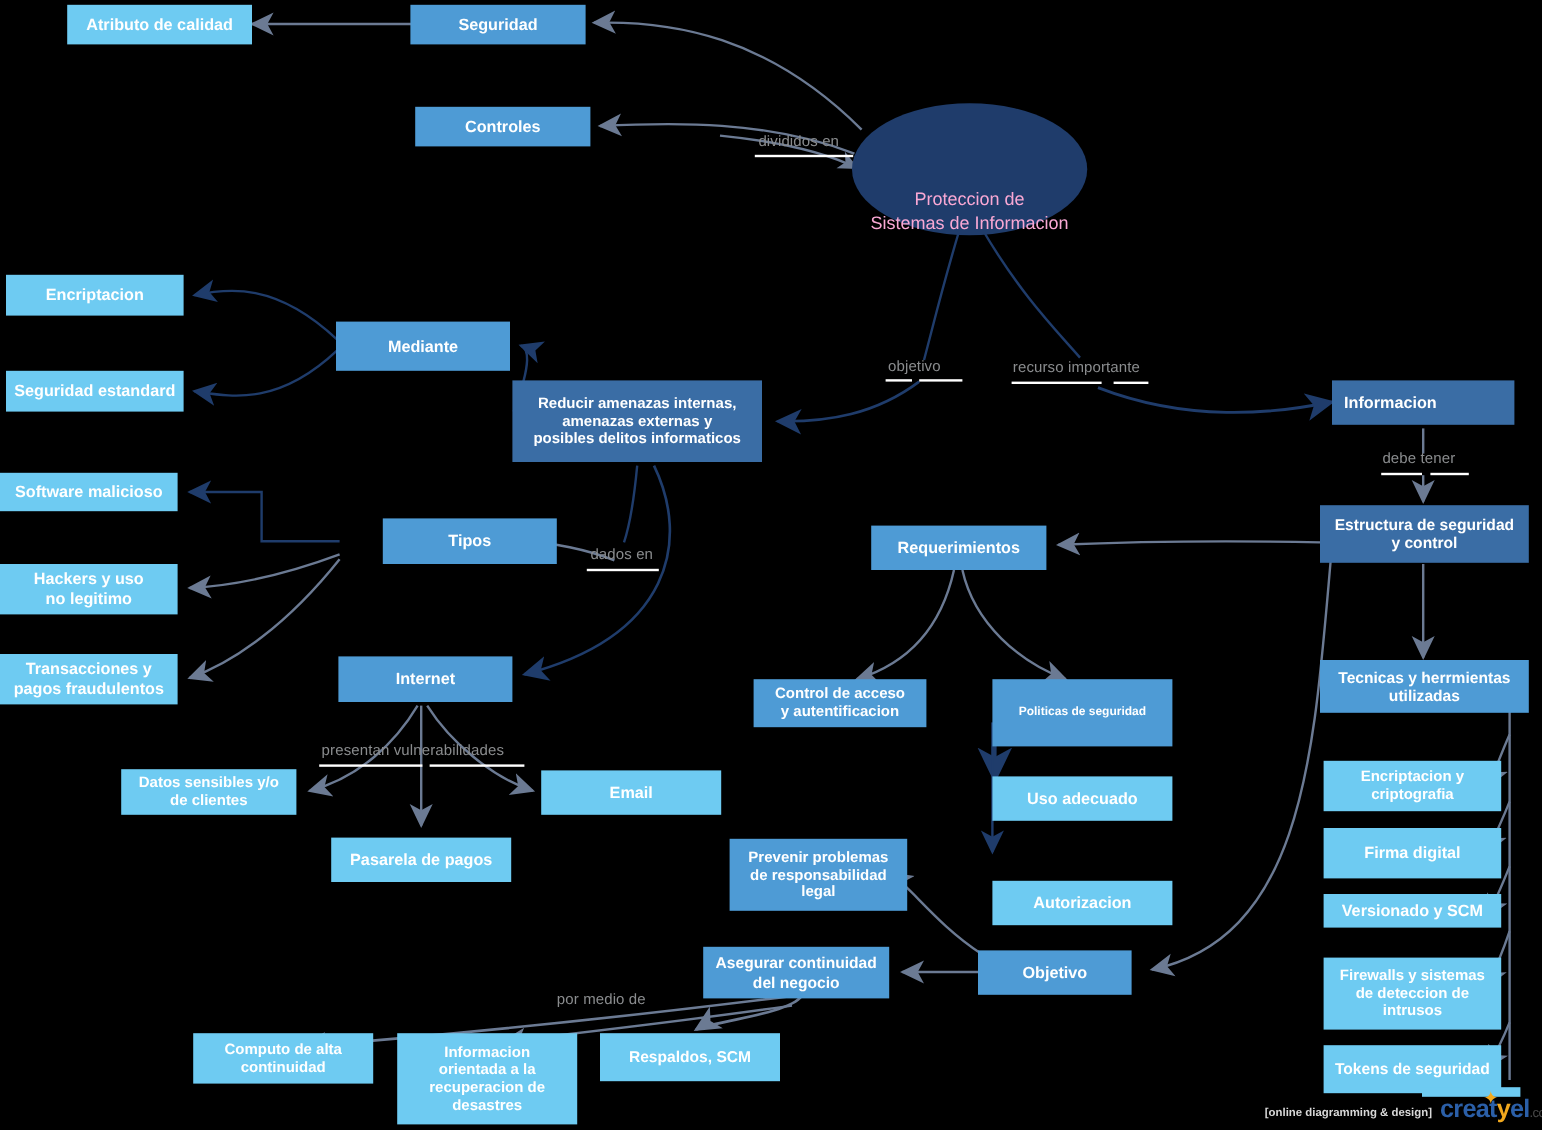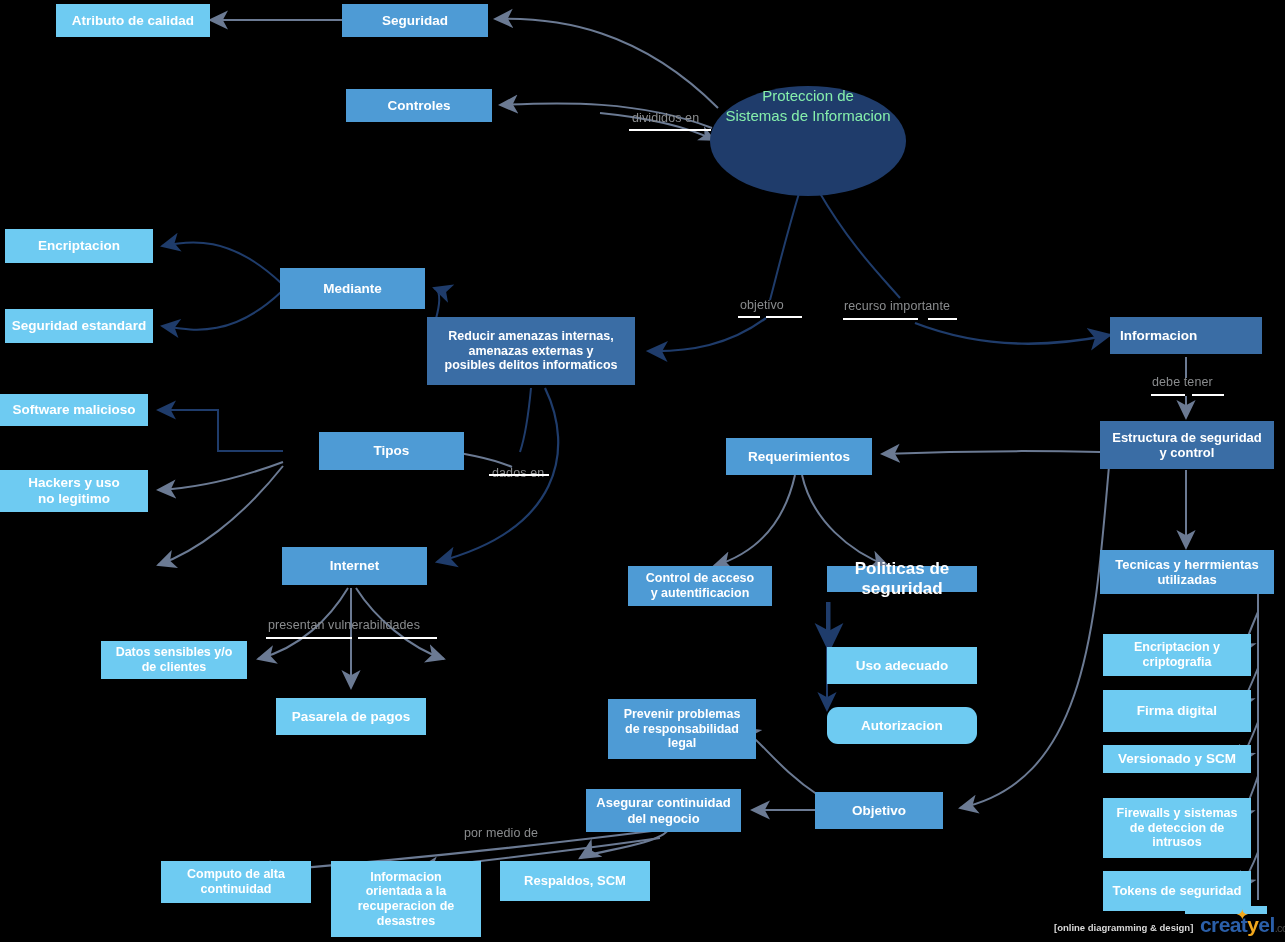--- a/index.html
+++ b/index.html
@@ -10,22 +10,22 @@
   svg.edges{position:absolute;left:0;top:0;width:1285px;height:942px;pointer-events:none;}
   .node{
     position:absolute;display:flex;align-items:center;justify-content:center;
     text-align:center;color:#ffffff;box-sizing:border-box;
     line-height:1.18;padding:3px 6px;
   }
   .node.light{background:#6ecbf2;}
   .node.med{background:#4e9bd5;}
   .node.dark{background:#3a6da5;}
   .ellipse{
-    position:absolute;border-radius:50%;background:#1f3c6b;color:#86efac;
-    display:flex;align-items:flex-start;justify-content:center;text-align:center;
+    position:absolute;border-radius:50%;background:#1f3c6b;color:#f9a8d4;
+    display:flex;align-items:flex-end;justify-content:center;text-align:center;
     line-height:1.3;
   }
   .elabel{
     position:absolute;color:#8a8c8e;font-size:12.5px;white-space:nowrap;
     letter-spacing:.1px;
   }
   .ul{position:absolute;background:#ffffff;height:2px;}
   .wm{position:absolute;color:#d8d8d8;font-size:9.5px;white-space:nowrap;font-weight:bold;}
   .wm-logo{position:absolute;white-space:nowrap;font-size:21px;font-weight:bold;color:#2b5fa8;letter-spacing:-0.6px;}
   .wm-logo .y{color:#f2a81d;}
@@ -185,57 +185,66 @@
     </div>
     </div>
 
   <div class="node light" style="left:0px;top:470px;width:148px;height:42px;font-size:13.5px;font-weight:bold;">
     <div>
       <div>Hackers y uso</div>
       <div>no legitimo</div>
     </div>
     </div>
 
+  <div class="node light" style="left:0px;top:545px;width:148px;height:42px;font-size:13.5px;font-weight:bold;">
+    <div>
+      <div>Transacciones y</div>
+      <div>pagos fraudulentos</div>
+    </div>
+    </div>
 
   <div class="node med" style="left:282px;top:547px;width:145px;height:38px;font-size:13.5px;font-weight:bold;">
     <div>Internet</div>
     </div>
 
   <div class="node med" style="left:1100px;top:550px;width:174px;height:44px;font-size:13px;font-weight:bold;">
     <div>
       <div>Tecnicas y herrmientas</div>
       <div>utilizadas</div>
     </div>
     </div>
 
   <div class="node med" style="left:628px;top:566px;width:144px;height:40px;font-size:12.5px;font-weight:bold;">
     <div>
       <div>Control de acceso</div>
       <div>y autentificacion</div>
     </div>
     </div>
 
-  <div class="node med" style="left:827px;top:566px;width:150px;height:26px;font-size:17px;font-weight:bold;">
+  <div class="node med" style="left:827px;top:566px;width:150px;height:56px;font-size:10px;font-weight:bold;">
     <div>Politicas de seguridad</div>
     </div>
 
   <div class="node light" style="left:1103px;top:634px;width:148px;height:42px;font-size:12.5px;font-weight:bold;">
     <div>
       <div>Encriptacion y</div>
       <div>criptografia</div>
     </div>
     </div>
 
   <div class="node light" style="left:101px;top:641px;width:146px;height:38px;font-size:12.5px;font-weight:bold;">
     <div>
       <div>Datos sensibles y/o</div>
       <div>de clientes</div>
     </div>
     </div>
 
+  <div class="node light" style="left:451px;top:642px;width:150px;height:37px;font-size:13.5px;font-weight:bold;">
+    <div>Email</div>
+    </div>
 
   <div class="node light" style="left:827px;top:647px;width:150px;height:37px;font-size:13.5px;font-weight:bold;">
     <div>Uso adecuado</div>
     </div>
 
   <div class="node light" style="left:1103px;top:690px;width:148px;height:42px;font-size:13.5px;font-weight:bold;">
     <div>Firma digital</div>
     </div>
 
   <div class="node light" style="left:276px;top:698px;width:150px;height:37px;font-size:13.5px;font-weight:bold;">
@@ -243,21 +252,21 @@
     </div>
 
   <div class="node med" style="left:590px;top:699px;width:148px;height:60px;font-size:12.5px;font-weight:bold;margin-left:18px;">
     <div>
       <div>Prevenir problemas</div>
       <div>de responsabilidad</div>
       <div>legal</div>
     </div>
     </div>
 
-  <div class="node light" style="left:827px;top:707px;width:150px;height:37px;font-size:13.5px;font-weight:bold;border-radius:11px;">
+  <div class="node light" style="left:827px;top:734px;width:150px;height:37px;font-size:13.5px;font-weight:bold;">
     <div>Autorizacion</div>
     </div>
 
   <div class="node light" style="left:1103px;top:745px;width:148px;height:28px;font-size:13.5px;font-weight:bold;">
     <div>Versionado y SCM</div>
     </div>
 
   <div class="node med" style="left:586px;top:789px;width:155px;height:43px;font-size:13px;font-weight:bold;">
     <div>
       <div>Asegurar continuidad</div>
@@ -309,21 +318,21 @@
   <div class="ul" style="left:766px;top:316px;width:36px;"></div>
 
   <div class="elabel" style="left:844px;top:299px;">recurso importante</div>
   <div class="ul" style="left:843px;top:318px;width:75px;"></div>
   <div class="ul" style="left:928px;top:318px;width:29px;"></div>
 
   <div class="elabel" style="left:1152px;top:375px;">debe tener</div>
   <div class="ul" style="left:1151px;top:394px;width:34px;"></div>
   <div class="ul" style="left:1192px;top:394px;width:32px;"></div>
 
-  <div class="elabel" style="left:492px;top:466px;text-align:center;">dados en</div>
+  <div class="elabel" style="left:492px;top:455px;text-align:center;">dados en</div>
   <div class="ul" style="left:489px;top:474px;width:60px;"></div>
 
   <div class="elabel" style="left:268px;top:618px;">presentan vulnerabilidades</div>
   <div class="ul" style="left:266px;top:637px;width:86px;"></div>
   <div class="ul" style="left:358px;top:637px;width:79px;"></div>
 
   <div class="elabel" style="left:464px;top:826px;">por medio de</div>
 
   <div class="wm-bar" style="left:1185px;top:906px;width:82px;height:8px;"></div>
   <div class="wm" style="left:1054px;top:922px;">[online diagramming &amp; design]</div>

